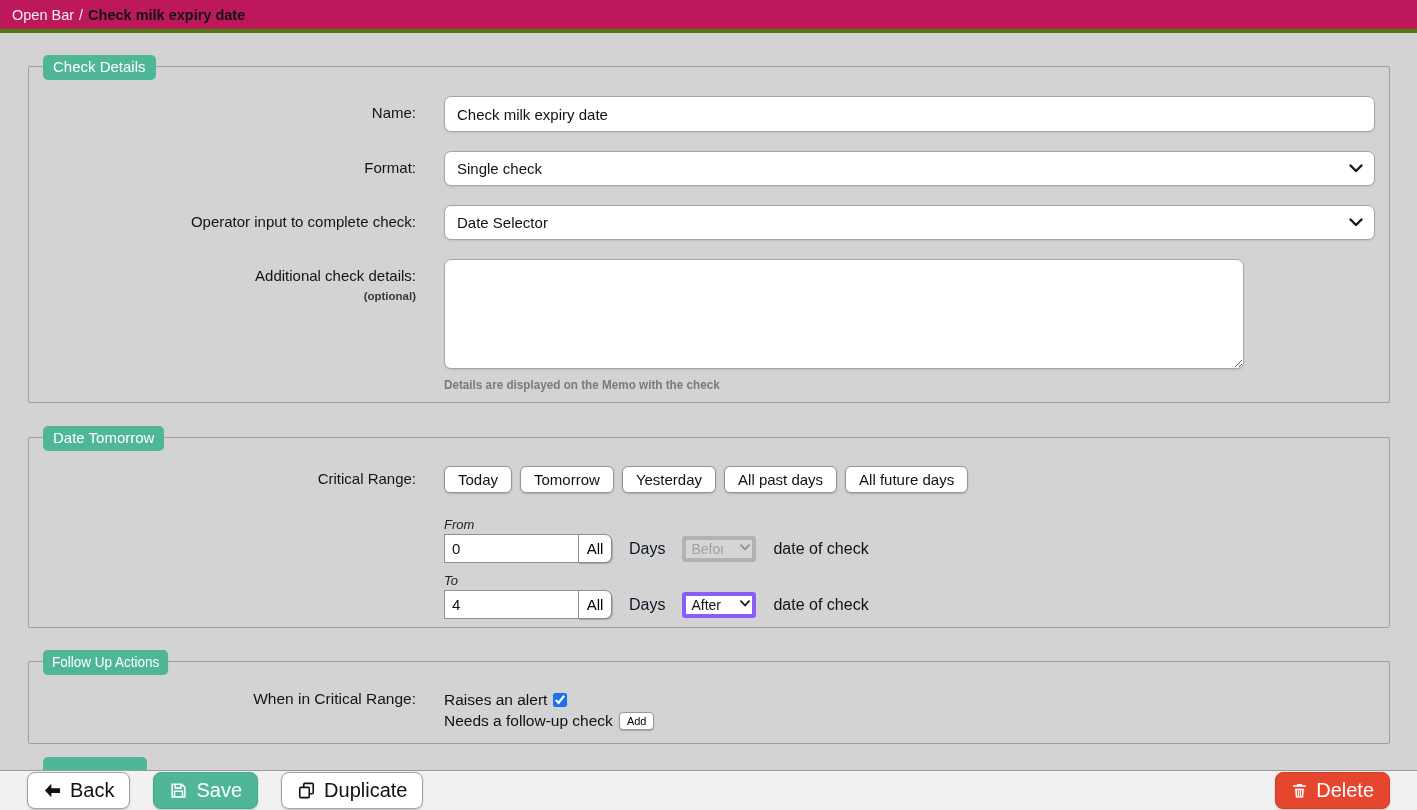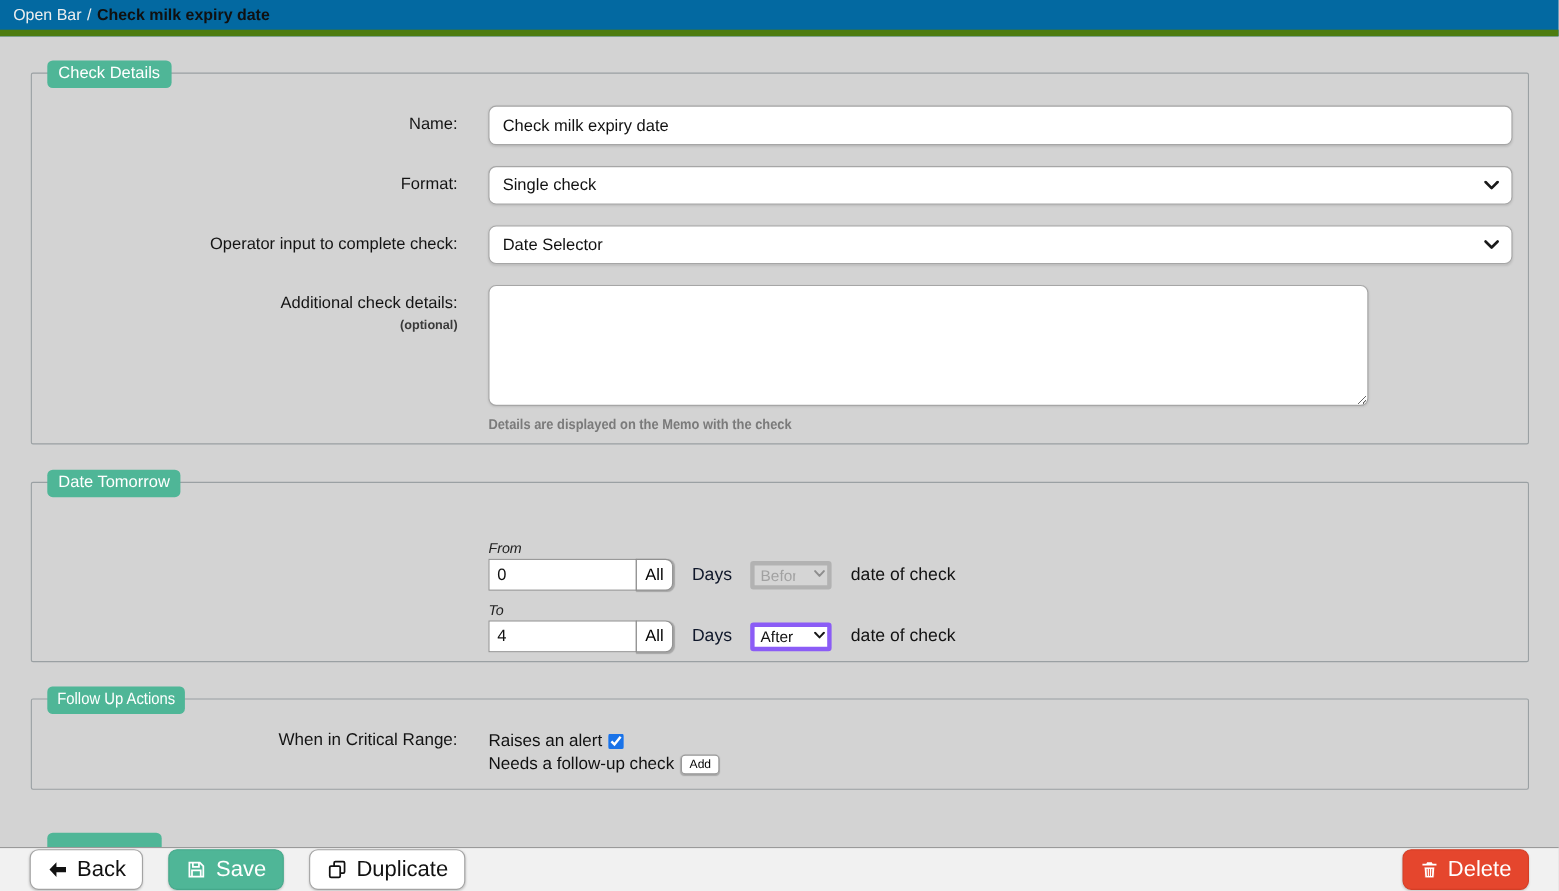--- a/index.html
+++ b/index.html
@@ -1,21 +1,21 @@
 <!DOCTYPE html>
 <html><head>
 <meta charset="utf-8">
 <style>
   * { margin:0; padding:0; box-sizing:border-box; }
   html,body { width:1417px; height:810px; overflow:hidden;
     font-family:"Liberation Sans", sans-serif; background:#d3d3d3; }
 
   
-  .topbar { height:33px; background:#0369a1; display:flex; align-items:center;
-    padding:0 12px; font-size:14.5px; border-bottom:6px solid #4d7c0f; }
+  .topbar { height:33px; background:#be185d; display:flex; align-items:center;
+    padding:0 12px; font-size:14.5px; border-bottom:4px solid #4d7c0f; }
   .crumb-parent { color:#efefef; }
   .crumb-sep { color:#efefef; margin:0 5px; }
   .crumb-current { color:#101010; font-weight:bold; }
 
   
   .panel { position:relative; border:1px solid #9aa0a3; border-radius:2px;
     margin:33px 27px 0 28px; }
   .panel-legend { position:absolute; top:-12px; left:14px; background:#4fb697;
     color:#fff; font-size:15px; padding:4px 10px; border-radius:5px; line-height:1.1; }
   .condensed { transform:scaleX(.9); transform-origin:left center; white-space:nowrap; }
@@ -146,20 +146,32 @@
     <div class="fctrl">
       <textarea class="memo" style=""></textarea>
       <div class="memo-hint condensed">Details are displayed on the Memo with the check</div>
     </div>
   </div>
 </div>
 
 <div class="panel p2">
   <div class="panel-legend">Date Tomorrow</div>
 
+  <div class="frow" style="margin-bottom:0;">
+    <label class="flabel" style="padding-top:4px;">Critical Range:</label>
+    <div class="fctrl">
+      <div class="preset-row">
+        <button class="preset-btn">Today</button>
+        <button class="preset-btn">Tomorrow</button>
+        <button class="preset-btn">Yesterday</button>
+        <button class="preset-btn">All past days</button>
+        <button class="preset-btn">All future days</button>
+      </div>
+    </div>
+  </div>
 
   <div class="indent range-sec">
     <div class="range-cap">From</div>
     <div class="range-line">
       <input type="text" class="num-input" value="0" style="">
       <button class="all-btn">All</button>
       <span class="days-txt">Days</span>
       <span class="dir-wrap">
         <select class="dir-select" disabled="">
           <option>Before</option>

